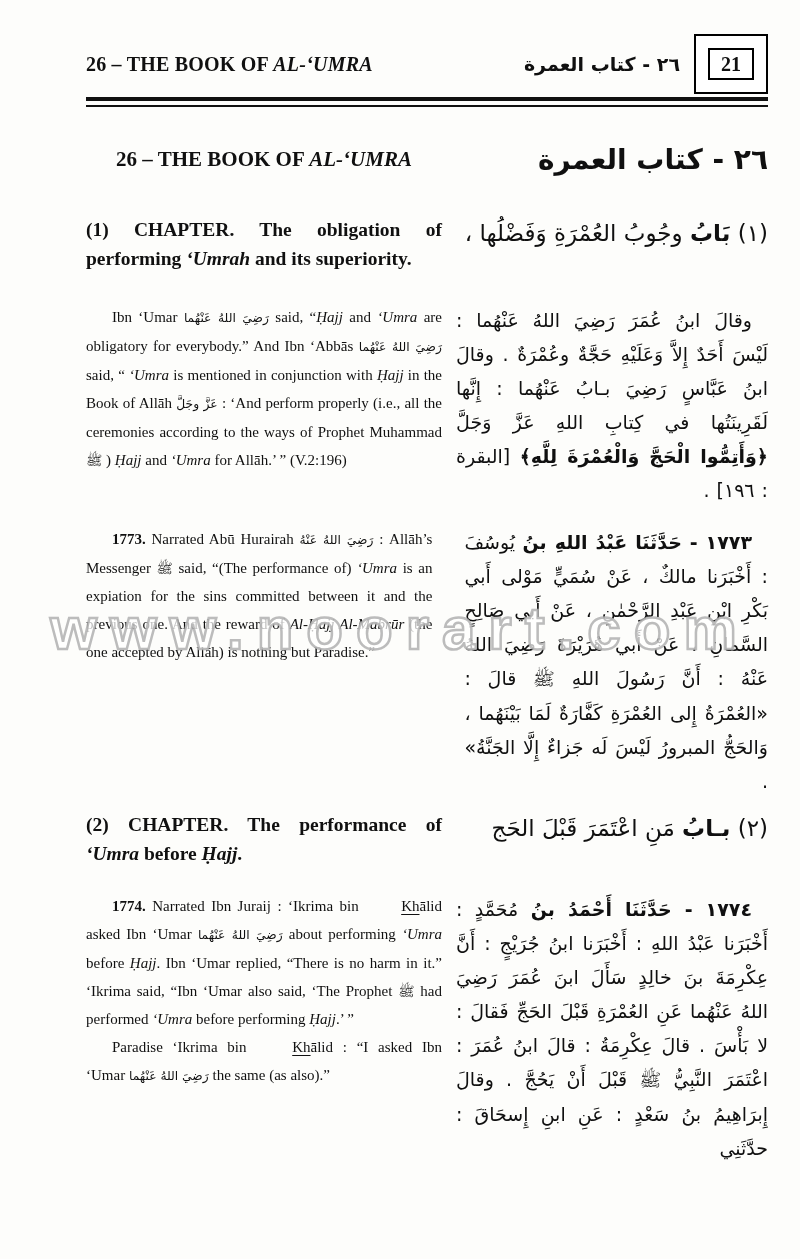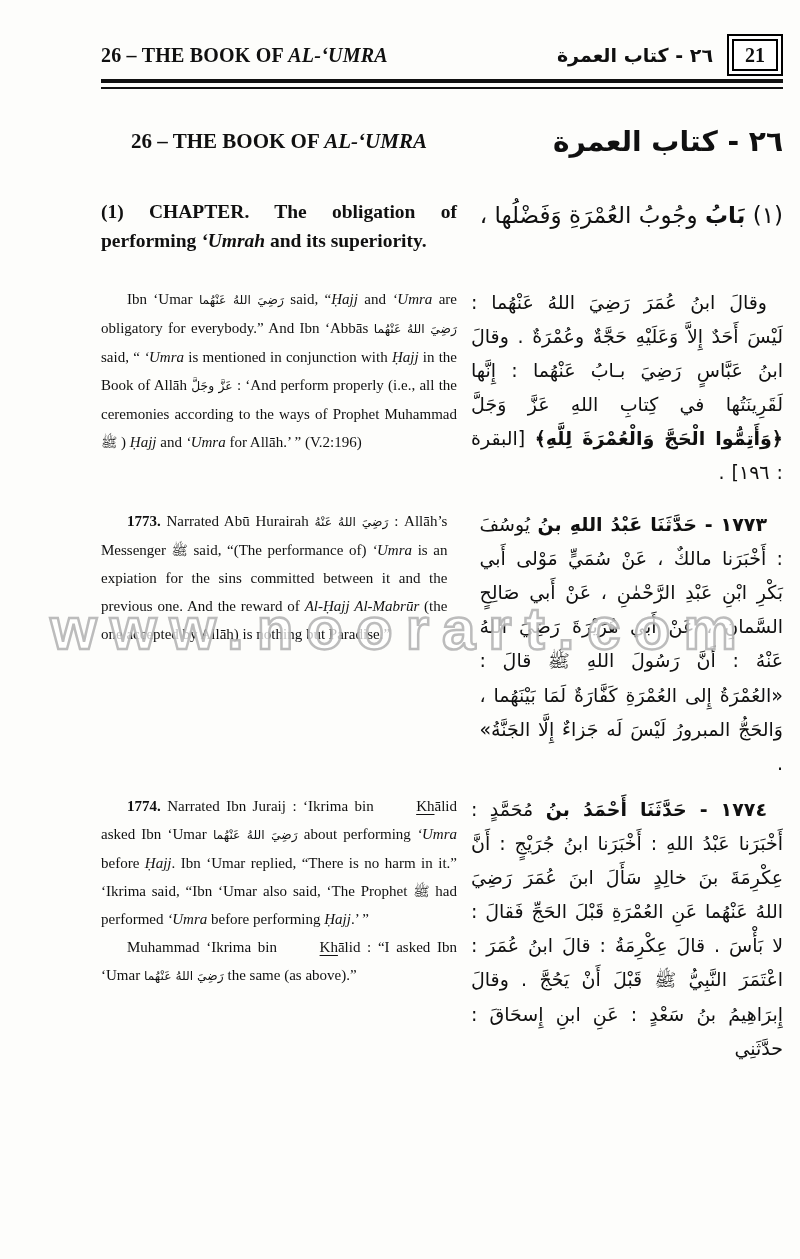--- a/index.html
+++ b/index.html
@@ -5,33 +5,33 @@
   html,body{margin:0;padding:0;}
   body{
     width:800px;height:1259px;
     background:#fdfdfb;
     color:#101010;
     font-family:"Liberation Serif","DejaVu Serif",serif;
     overflow:hidden;
     position:relative;
   }
   .page{
-    position:absolute;left:101px;top:34px;width:682px;
+    position:absolute;left:86px;top:34px;width:682px;
   }
   
   .header-row{
     display:flex;justify-content:space-between;align-items:center;
   }
   .header-en{font-weight:bold;font-size:20px;letter-spacing:0.2px;white-space:nowrap;}
   .header-right{display:flex;align-items:center;gap:14px;}
   .header-ar{
     direction:rtl;font-family:"DejaVu Sans",sans-serif;
     font-weight:bold;font-size:19px;white-space:nowrap;
   }
-  .pgbox{border:2px solid #000;padding:3px;background:#fff;}
+  .pgbox{border:2px solid #000;padding:12px;background:#fff;}
   .pgbox-inner{border:2px solid #000;padding:1px 11px;font-weight:bold;font-size:20px;line-height:26px;}
   .double-rule{margin-top:3px;height:4px;border-top:4px solid #111;border-bottom:2px solid #111;}
   
   .title-row{
     display:flex;justify-content:space-between;align-items:center;
     margin-top:30px;margin-bottom:34px;min-height:44px;
   }
   .title-en{width:356px;text-align:center;font-weight:bold;font-size:21px;}
   .title-ar{
     direction:rtl;font-family:"DejaVu Sans",sans-serif;
@@ -106,25 +106,29 @@
 
   <div class="row row-h1773">
     <div class="col-en">
       <p class="para-en"><span class="seg-b">1773.</span><span> Narrated Abū Hurairah </span><span class="seg-ar">رَضِيَ اللهُ عَنْهُ</span><span> : Allāh’s Messenger </span><span class="seg-sym">ﷺ</span><span> said, “(The performance of) </span><span class="seg-i">‘Umra</span><span> is an expiation for the sins committed between it and the previous one. And the reward of </span><span class="seg-i">Al-Ḥajj Al-Mabrūr</span><span> (the one accepted by Allāh) is nothing but Paradise.”</span></p>
     </div>
     <div class="col-ar">
       <p class="para-ar"><span class="seg-b">١٧٧٣ - </span><span class="seg-b">حَدَّثَنَا عَبْدُ اللهِ بنُ</span><span> يُوسُفَ : أَخْبَرَنا مالكٌ ، عَنْ سُمَيٍّ مَوْلى أَبي بَكْرِ ابْنِ عَبْدِ الرَّحْمٰنِ ، عَنْ أَبي صَالِحٍ السَّمانِ ، عَنْ أَبي هُرَيْرَةَ رَضِيَ اللهُ عَنْهُ : أَنَّ رَسُولَ اللهِ </span><span class="seg-sym">ﷺ</span><span> قالَ : «العُمْرَةُ إِلى العُمْرَةِ كَفَّارَةٌ لَمَا بَيْنَهُما ، وَالحَجُّ المبرورُ لَيْسَ لَه جَزاءٌ إِلَّا الجَنَّةُ» .</span></p>
     </div>
   </div>
 
+  <div class="row row-ch2">
+    <div class="col-en ch-head-en"><span>(2) CHAPTER. The performance of </span><span class="seg-i">‘Umra</span><span> before </span><span class="seg-i">Ḥajj</span><span>.</span></div>
+    <div class="col-ar ch-head-ar"><span>(٢) </span><span class="seg-b">بـابُ</span><span> مَنِ اعْتَمَرَ قَبْلَ الحَج</span></div>
+  </div>
 
   <div class="row">
     <div class="col-en">
       <p class="para-en"><span class="seg-b">1774.</span><span> Narrated Ibn Juraij : ‘Ikrima bin </span><span class="seg-u">Kh</span><span>ālid asked Ibn ‘Umar </span><span class="seg-ar">رَضِيَ اللهُ عَنْهُما</span><span> about performing </span><span class="seg-i">‘Umra</span><span> before </span><span class="seg-i">Ḥajj</span><span>. Ibn ‘Umar replied, “There is no harm in it.” ‘Ikrima said, “Ibn ‘Umar also said, ‘The Prophet </span><span class="seg-sym">ﷺ</span><span> had performed </span><span class="seg-i">‘Umra</span><span> before performing </span><span class="seg-i">Ḥajj</span><span>.’ ”</span></p>
-      <p class="para-en"><span>Muhammad ‘Ikrima bin </span><span class="seg-u">Kh</span><span>ālid : “I asked Ibn ‘Umar </span><span class="seg-ar">رَضِيَ اللهُ عَنْهُما</span><span> the same (as above).”</span></p>
+      <p class="para-en"><span>Paradise ‘Ikrima bin </span><span class="seg-u">Kh</span><span>ālid : “I asked Ibn ‘Umar </span><span class="seg-ar">رَضِيَ اللهُ عَنْهُما</span><span> the same (as also).”</span></p>
     </div>
     <div class="col-ar">
       <p class="para-ar"><span class="seg-b">١٧٧٤ - </span><span class="seg-b">حَدَّثَنَا أَحْمَدُ بنُ</span><span> مُحَمَّدٍ : أَخْبَرَنا عَبْدُ اللهِ : أَخْبَرَنا ابنُ جُرَيْجٍ : أَنَّ عِكْرِمَةَ بنَ خالِدٍ سَأَلَ ابنَ عُمَرَ رَضِيَ اللهُ عَنْهُما عَنِ العُمْرَةِ قَبْلَ الحَجِّ فَقالَ : لا بَأْسَ . قالَ عِكْرِمَةُ : قالَ ابنُ عُمَرَ : اعْتَمَرَ النَّبِيُّ </span><span class="seg-sym">ﷺ</span><span> قَبْلَ أَنْ يَحُجَّ . وقالَ إِبرَاهِيمُ بنُ سَعْدٍ : عَنِ ابنِ إِسحَاقَ : حدَّثَنِي</span></p>
     </div>
   </div>
 
 </div>
 
 <div class="watermark">www.noorart.com</div>
 

